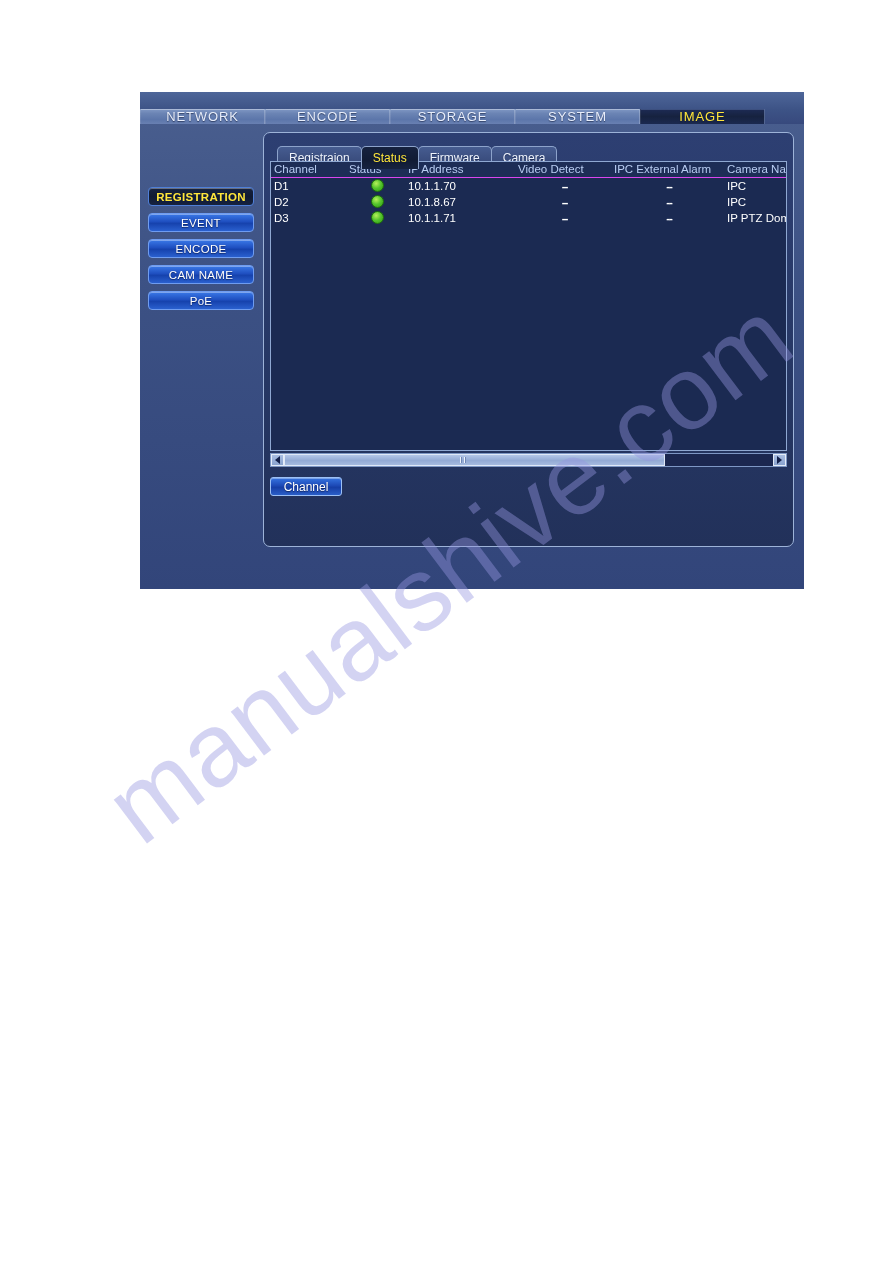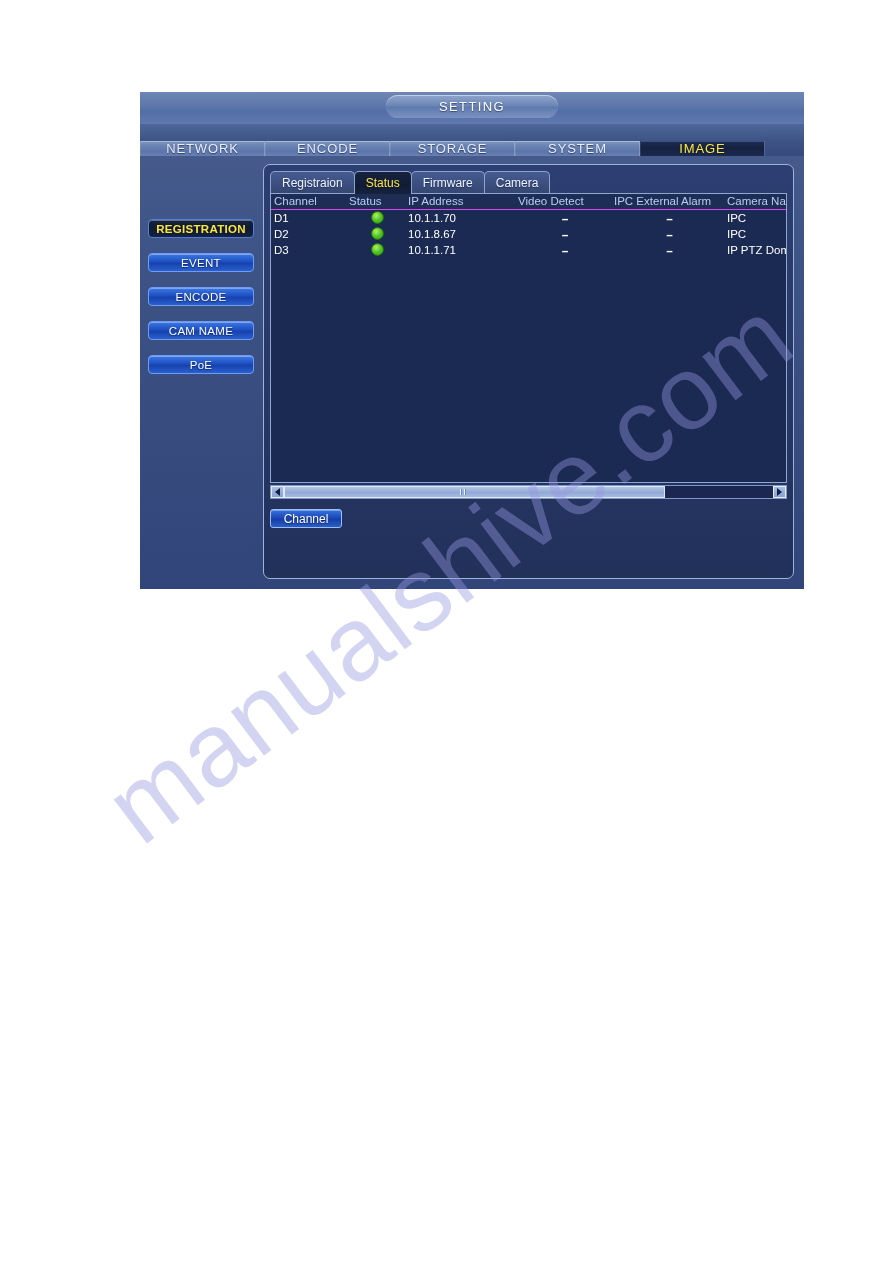--- a/index.html
+++ b/index.html
@@ -120,21 +120,21 @@
     display: flex;
     gap: 9px;
   }
 
   .sidebar {
     flex: 0 0 auto;
     width: 106px;
     padding-top: 55px;
     display: flex;
     flex-direction: column;
-    gap: 15px;
+    gap: 7px;
   }
   .side-btn {
     height: 19px;
     border-radius: 4px;
     font-size: 11.5px;
     line-height: 19px;
     text-align: center;
     color: #ffffff;
     letter-spacing: 0.3px;
     background: linear-gradient(180deg, #3a79e8 0%, #1f4fc0 45%, #1642ad 55%, #2a60cf 100%);
@@ -152,21 +152,21 @@
   }
 
   
   .content-panel {
     flex: 1 1 auto;
     position: relative;
     background: linear-gradient(180deg, #2d3f72 0%, #263764 60%, #22315a 100%);
     border: 1px solid #9db3d8;
     border-radius: 7px;
     box-sizing: border-box;
-    padding: 0;
+    padding: 7px;
   }
 
   
   .inner-tabs {
     position: relative;
     height: 23px;
     margin: 6px 0 0 6px;
     display: flex;
     align-items: stretch;
   }
@@ -334,23 +334,20 @@
     text-shadow: 0 1px 1px rgba(10,25,70,0.7);
     box-sizing: border-box;
     cursor: pointer;
   }
 </style>
 </head>
 <body>
 
 <div id="setting-window">
 
-  <div class="titlebar">
-    <div class="title-pill">SETTING</div>
-  </div>
 
   <div class="tabrow">
     <div class="tab">
       <span>NETWORK</span>
     </div>
     <div class="tab">
       <span>ENCODE</span>
     </div>
     <div class="tab">
       <span>STORAGE</span>

